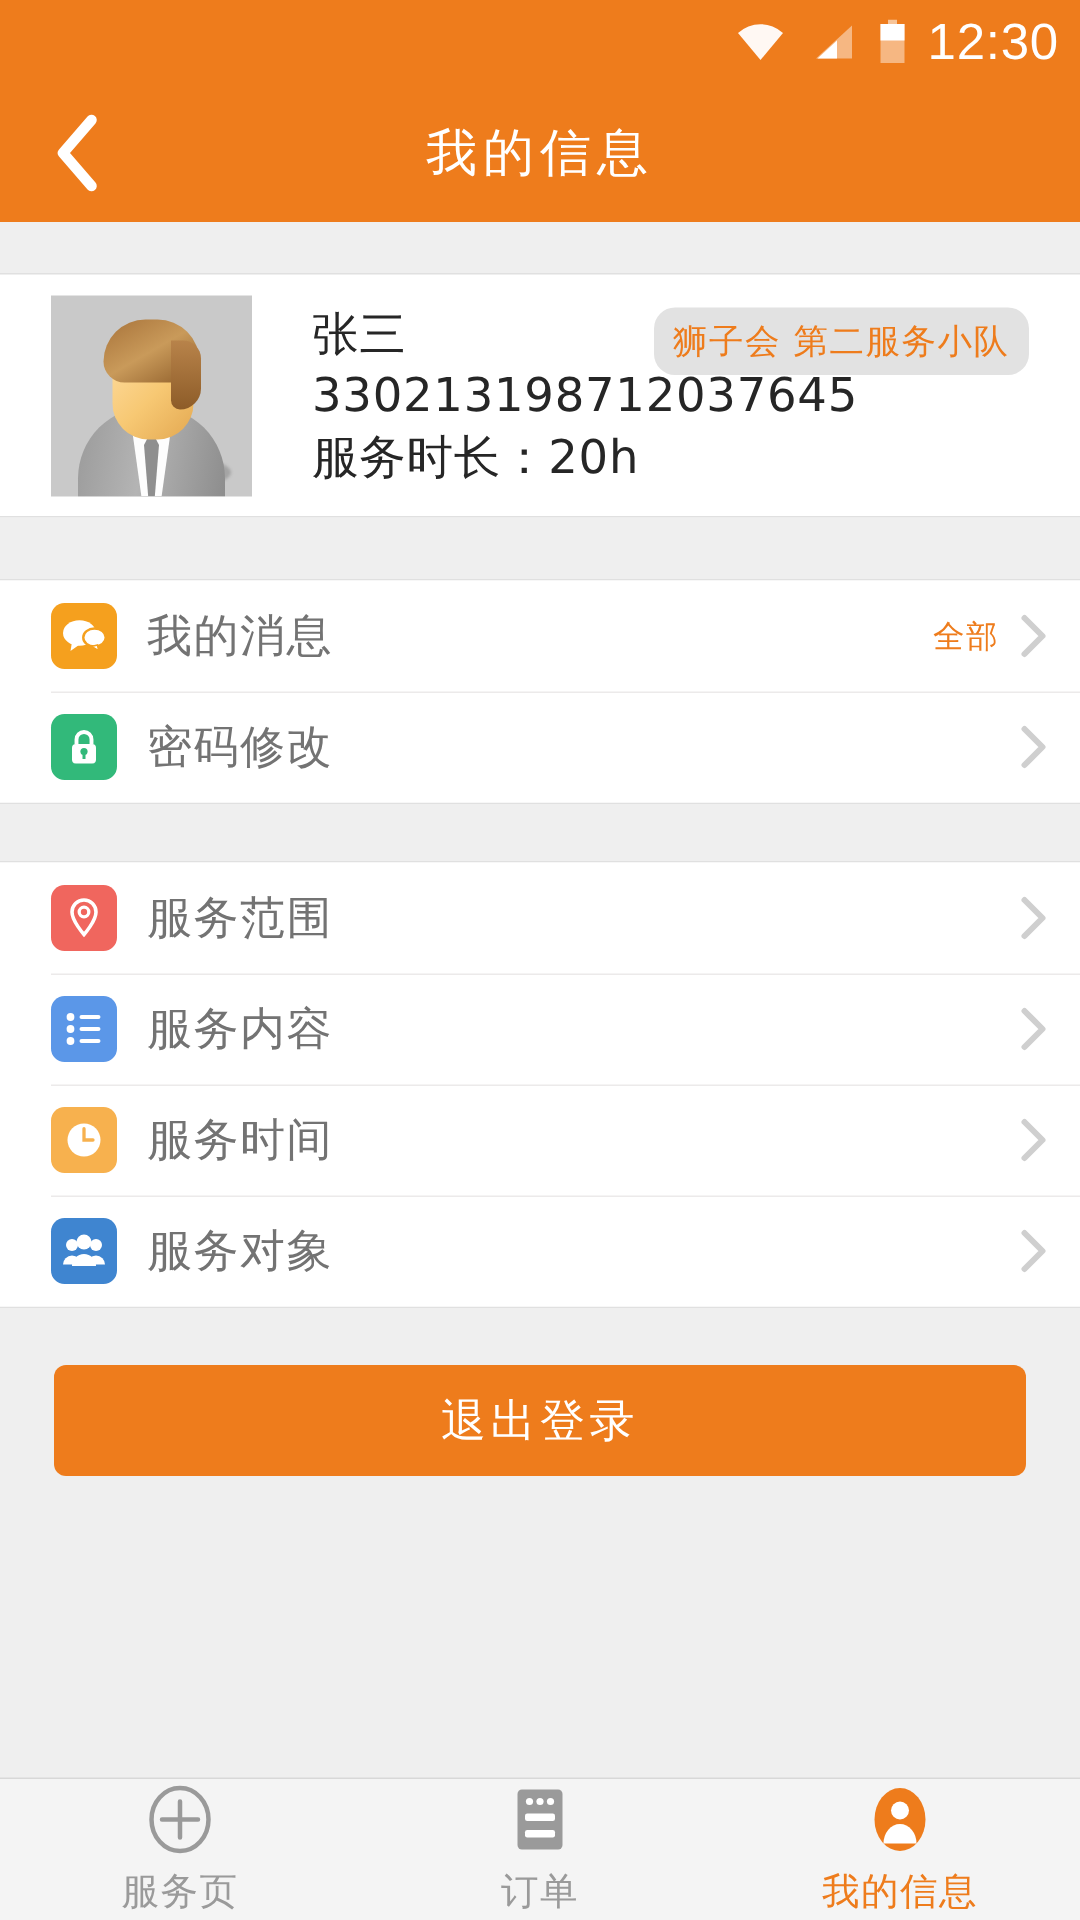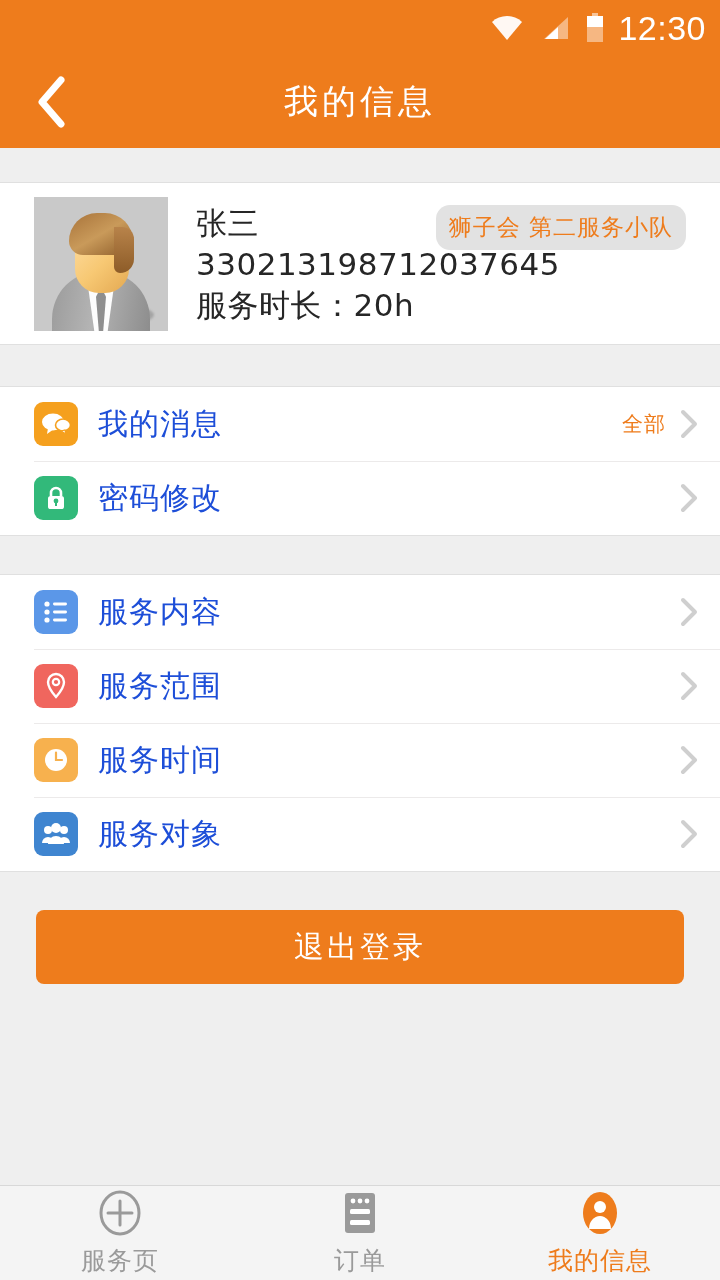--- a/index.html
+++ b/index.html
@@ -67,40 +67,40 @@
   .av-hair{
     position:absolute; left:35px; top:16px; width:64px; height:42px;
     background:linear-gradient(150deg,#a8733a 0%,#c99a5a 50%,#8d5c28 100%);
     border-radius:32px 32px 16px 16px;
   }
   .av-hair2{
     position:absolute; left:80px; top:30px; width:20px; height:46px;
     background:linear-gradient(180deg,#b8834a,#8d5c28); border-radius:0 12px 14px 6px;
   }
 
-  .pinfo { margin-left:28px; padding-top:6px; }
+  .pinfo { margin-left:40px; padding-top:6px; }
   .pinfo div { color:#262626; font-size:31px; line-height:1.33; letter-spacing:.5px; }
   .pname { font-size:31px; }
   .badge {
     position:absolute; right:34px; top:22px;
     background:#e2e2e2; color:#ee7c1c; font-size:23px;
     padding:7px 13px; border-radius:14px; letter-spacing:1px; white-space:nowrap;
   }
 
   
   .row {
     display:flex; align-items:center; height:74px; padding:0 22px 0 34px;
     position:relative; background:#fff;
   }
   .row + .row::before {
     content:""; position:absolute; left:34px; right:0; top:0; height:1px; background:#eceaea;
   }
   .ico { width:44px; height:44px; border-radius:9px; flex:none;
          display:flex; align-items:center; justify-content:center; }
-  .row-label { margin-left:20px; font-size:30px; color:#1d4ed8; letter-spacing:1px; flex:1; }
+  .row-label { margin-left:20px; font-size:30px; color:#737373; letter-spacing:1px; flex:1; }
   .row-value { font-size:21px; color:#ee7c1c; margin-right:14px; letter-spacing:1px; }
   .chev { width:18px; height:30px; flex:none; }
 
   
   .logout-wrap { padding:38px 36px 16px 36px; }
   .logout {
     width:100%; height:74px; background:#ee7c1c; color:#fff; border:none;
     border-radius:8px; font-size:30px; letter-spacing:3px;
     font-family:inherit; cursor:pointer;
   }
@@ -205,52 +205,52 @@
       </svg>
     </div>
 
   </div>
 
   <div class="gap" style="height:38px"></div>
 
   <div class="card">
 
     <div class="row">
+      <div class="ico" style="background:#f0665e">
+        <svg width="24" height="30" viewBox="0 0 24 30">
+          <path d="M12 3 a8 8 0 0 1 8 8 c0 6-8 15-8 15 S4 17 4 11 a8 8 0 0 1 8-8 Z" stroke="#fff" stroke-width="2.4" fill="none"></path>
+          <circle cx="12" cy="11" r="3.2" stroke="#fff" stroke-width="2.2" fill="none"></circle>
+        </svg>
+      </div>
+      <span class="row-label">服务范围</span>
+      <span class="row-value"></span>
+      <svg class="chev" viewBox="0 0 18 30">
+        <path d="M3 3 L15 15 L3 27" stroke="#cfcfcf" stroke-width="4" fill="none" stroke-linecap="round" stroke-linejoin="round"></path>
+      </svg>
+    </div>
+
+    <div class="row">
       <div class="ico" style="background:#5b97e8">
         <svg width="28" height="26" viewBox="0 0 28 26">
           <circle cx="5" cy="5" r="2.6" fill="#fff"></circle>
             <rect x="11" y="3.6" width="14" height="2.8" rx="1.4" fill="#fff"></rect>
           <circle cx="5" cy="13" r="2.6" fill="#fff"></circle>
             <rect x="11" y="11.6" width="14" height="2.8" rx="1.4" fill="#fff"></rect>
           <circle cx="5" cy="21" r="2.6" fill="#fff"></circle>
             <rect x="11" y="19.6" width="14" height="2.8" rx="1.4" fill="#fff"></rect>
         </svg>
       </div>
       <span class="row-label">服务内容</span>
       <span class="row-value"></span>
       <svg class="chev" viewBox="0 0 18 30">
         <path d="M3 3 L15 15 L3 27" stroke="#cfcfcf" stroke-width="4" fill="none" stroke-linecap="round" stroke-linejoin="round"></path>
       </svg>
     </div>
 
     <div class="row">
-      <div class="ico" style="background:#f0665e">
-        <svg width="24" height="30" viewBox="0 0 24 30">
-          <path d="M12 3 a8 8 0 0 1 8 8 c0 6-8 15-8 15 S4 17 4 11 a8 8 0 0 1 8-8 Z" stroke="#fff" stroke-width="2.4" fill="none"></path>
-          <circle cx="12" cy="11" r="3.2" stroke="#fff" stroke-width="2.2" fill="none"></circle>
-        </svg>
-      </div>
-      <span class="row-label">服务范围</span>
-      <span class="row-value"></span>
-      <svg class="chev" viewBox="0 0 18 30">
-        <path d="M3 3 L15 15 L3 27" stroke="#cfcfcf" stroke-width="4" fill="none" stroke-linecap="round" stroke-linejoin="round"></path>
-      </svg>
-    </div>
-
-    <div class="row">
       <div class="ico" style="background:#f7b14e">
         <svg width="28" height="28" viewBox="0 0 28 28">
           <circle cx="14" cy="14" r="11" fill="#fff"></circle>
           <path d="M14 6.5 V14 H20" stroke="#f7b14e" stroke-width="2.2" fill="none" stroke-linecap="round"></path>
         </svg>
       </div>
       <span class="row-label">服务时间</span>
       <span class="row-value"></span>
       <svg class="chev" viewBox="0 0 18 30">
         <path d="M3 3 L15 15 L3 27" stroke="#cfcfcf" stroke-width="4" fill="none" stroke-linecap="round" stroke-linejoin="round"></path>

